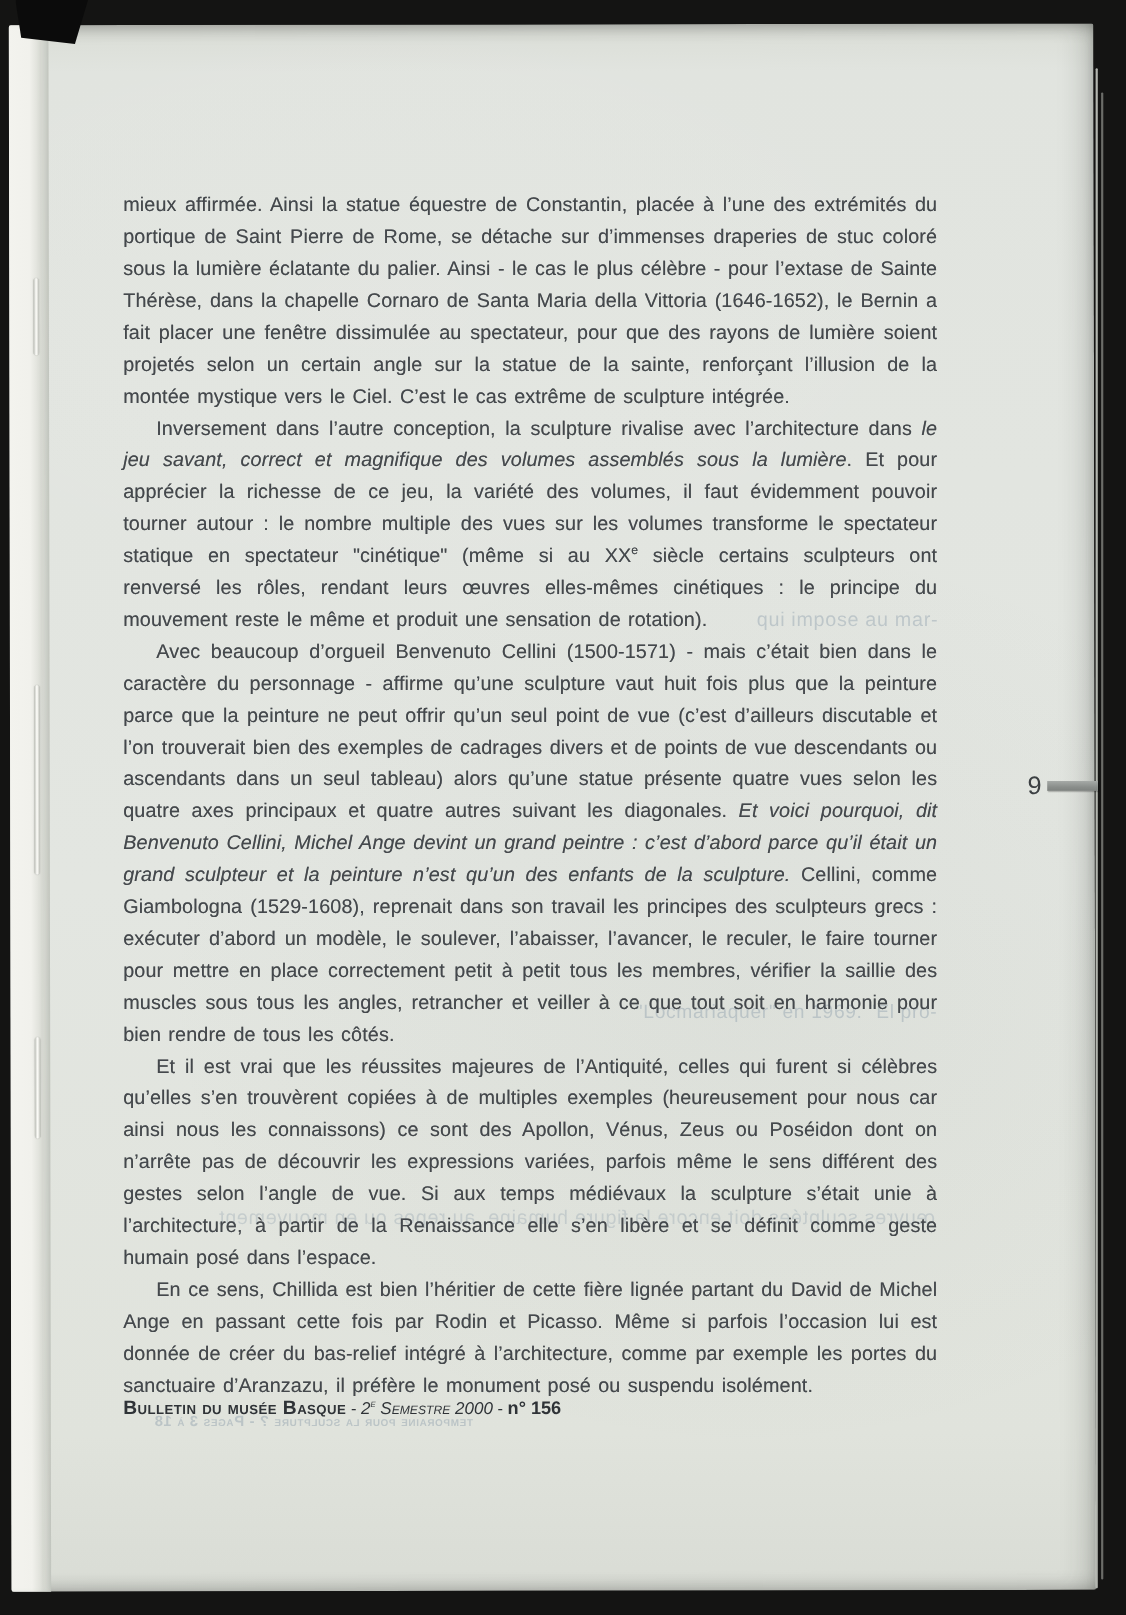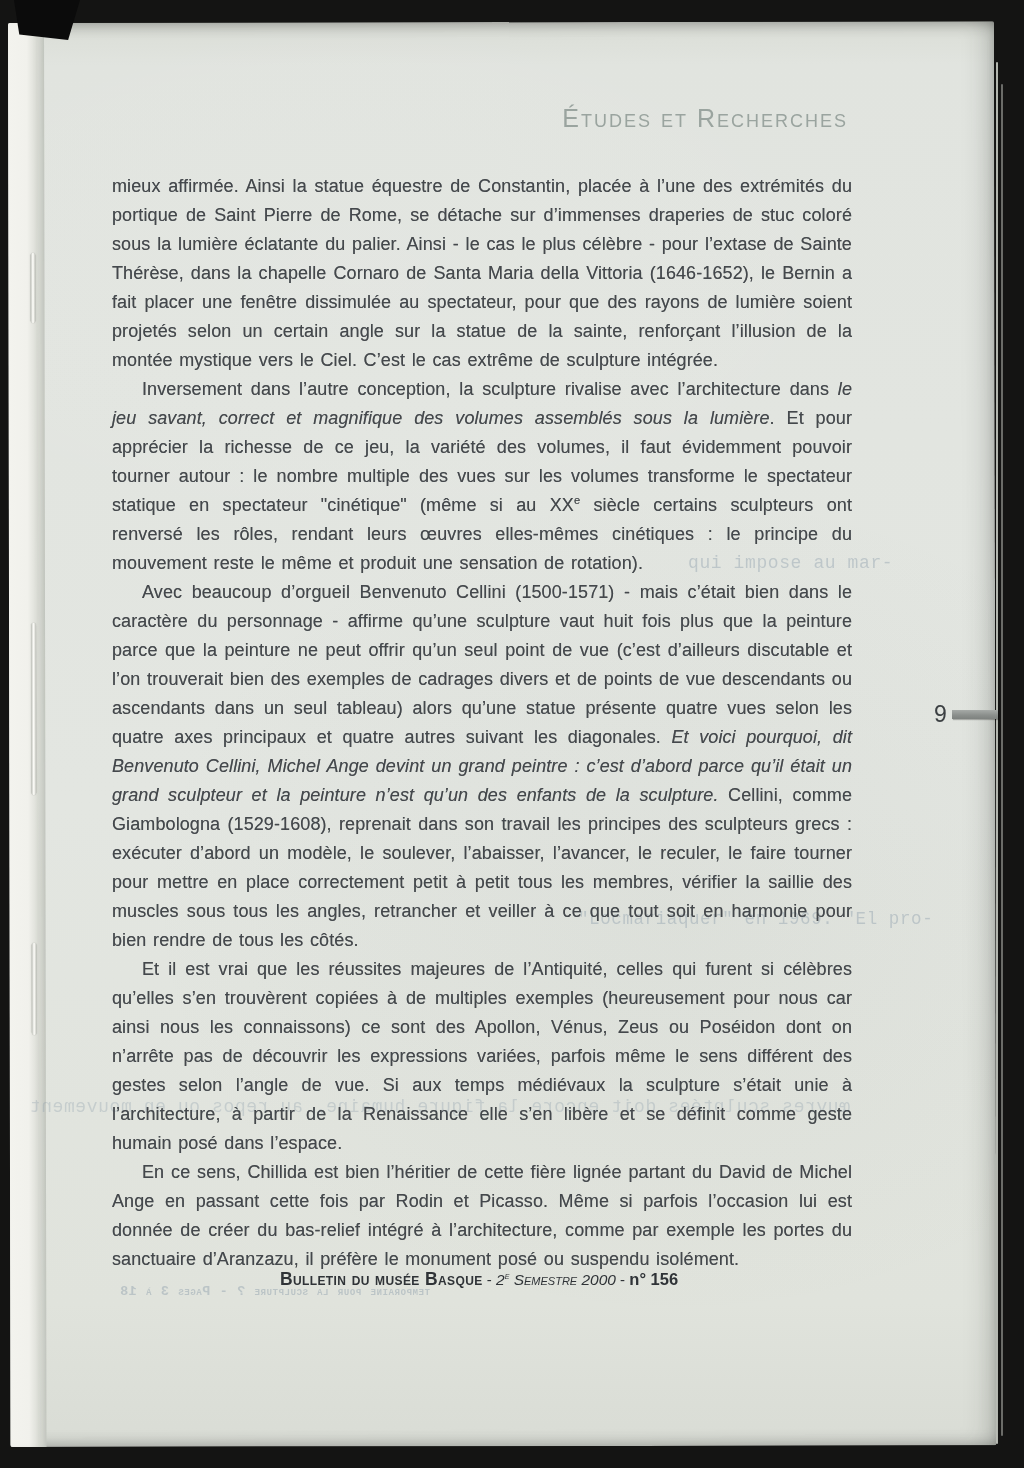--- a/index.html
+++ b/index.html
@@ -80,34 +80,34 @@
   }
   .pagenum .num{font-size:23px;color:#3c4043;}
   .pagenum .bar{
     width:46px;height:9px;
     background:linear-gradient(180deg,#a6aaa7 0%,#8a8e8b 60%,#7e827f 100%);
     box-shadow:1px 1px 1px rgba(0,0,0,.25);
   }
   
   .footer{
     position:absolute;top:1269px;left:0;right:6px;
-    text-align:center;color:#2f3337;white-space:nowrap;
+    text-align:left;color:#2f3337;white-space:nowrap;
   }
   .f-journal{font-variant:small-caps;font-weight:700;font-size:17.5px;letter-spacing:.4px;}
   .f-sep{font-size:15px;}
   .f-period{font-style:italic;font-variant:small-caps;font-size:15.5px;}
   .f-period sup{font-size:.6em;line-height:0;vertical-align:super;}
   .f-num{font-weight:700;font-size:16.5px;}
   
   .ghost{
     position:absolute;z-index:1;
     color:#8093a4;opacity:.36;
     filter:blur(.55px);
     white-space:nowrap;pointer-events:none;
-    font-size:18px;letter-spacing:.6px;font-family:Liberation Mono, monospace;
+    font-size:18px;letter-spacing:.6px;
   }
   .ghost.mirror{transform:scaleX(-1);}
   .ghost.g1{left:688px;top:553px;}
   .ghost.g2{left:578px;top:909px;font-size:17.5px;}
   .ghost.g3{left:190px;top:1097px;width:660px;opacity:.28;}
   .ghost.g4{
     left:74px;top:1284px;width:356px;
     font-variant:small-caps;font-weight:700;font-size:13.5px;opacity:.38;
   }
 </style>
@@ -125,21 +125,20 @@
 <div class="stack-line s2"></div>
 
 <div class="corner-shadow"></div>
 
 <div class="ghost g1">qui impose au mar-</div>
 <div class="ghost g2">"Locmariaquer" en 1969. "El pro-</div>
 <div class="ghost g3 mirror">œuvres sculptées doit encore la figure humaine, au repos ou en mouvement</div>
 <div class="ghost g4 mirror">temporaine pour la sculpture ? - Pages 3 à 18</div>
 
 <div class="content">
-  <div class="running-head">Études et Recherches</div>
 
   <div class="body-text">
       <p class="para"><span>mieux affirmée. Ainsi la statue équestre de Constantin, placée à l’une des extrémités du portique de Saint Pierre de Rome, se détache sur d’immenses draperies de stuc coloré sous la lumière éclatante du palier. Ainsi - le cas le plus célèbre - pour l’extase de Sainte Thérèse, dans la chapelle Cornaro de Santa Maria della Vittoria (1646-1652), le Bernin a fait placer une fenêtre dissimulée au spectateur, pour que des rayons de lumière soient projetés selon un certain angle sur la statue de la sainte, renforçant l’illusion de la montée mystique vers le Ciel. C’est le cas extrême de sculpture intégrée.</span></p>
       <p class="para indent"><span>Inversement dans l’autre conception, la sculpture rivalise avec l’architecture dans </span><em>le jeu savant, correct et magnifique des volumes assemblés sous la lumière</em><span>. Et pour apprécier la richesse de ce jeu, la variété des volumes, il faut évidemment pouvoir tourner autour : le nombre multiple des vues sur les volumes transforme le spectateur statique en spectateur "cinétique" (même si au XX</span><sup>e</sup><span> siècle certains sculpteurs ont renversé les rôles, rendant leurs œuvres elles-mêmes cinétiques : le principe du mouvement reste le même et produit une sensation de rotation).</span></p>
       <p class="para indent"><span>Avec beaucoup d’orgueil Benvenuto Cellini (1500-1571) - mais c’était bien dans le caractère du personnage - affirme qu’une sculpture vaut huit fois plus que la peinture parce que la peinture ne peut offrir qu’un seul point de vue (c’est d’ailleurs discutable et l’on trouverait bien des exemples de cadrages divers et de points de vue descendants ou ascendants dans un seul tableau) alors qu’une statue présente quatre vues selon les quatre axes principaux et quatre autres suivant les diagonales. </span><em>Et voici pourquoi, dit Benvenuto Cellini, Michel Ange devint un grand peintre : c’est d’abord parce qu’il était un grand sculpteur et la peinture n’est qu’un des enfants de la sculpture.</em><span> Cellini, comme Giambologna (1529-1608), reprenait dans son travail les principes des sculpteurs grecs : exécuter d’abord un modèle, le soulever, l’abaisser, l’avancer, le reculer, le faire tourner pour mettre en place correctement petit à petit tous les membres, vérifier la saillie des muscles sous tous les angles, retrancher et veiller à ce que tout soit en harmonie pour bien rendre de tous les côtés.</span></p>
       <p class="para indent"><span>Et il est vrai que les réussites majeures de l’Antiquité, celles qui furent si célèbres qu’elles s’en trouvèrent copiées à de multiples exemples (heureusement pour nous car ainsi nous les connaissons) ce sont des Apollon, Vénus, Zeus ou Poséidon dont on n’arrête pas de découvrir les expressions variées, parfois même le sens différent des gestes selon l’angle de vue. Si aux temps médiévaux la sculpture s’était unie à l’architecture, à partir de la Renaissance elle s’en libère et se définit comme geste humain posé dans l’espace.</span></p>
       <p class="para indent"><span>En ce sens, Chillida est bien l’héritier de cette fière lignée partant du David de Michel Ange en passant cette fois par Rodin et Picasso. Même si parfois l’occasion lui est donnée de créer du bas-relief intégré à l’architecture, comme par exemple les portes du sanctuaire d’Aranzazu, il préfère le monument posé ou suspendu isolément.</span></p>
     </div>
 
   <div class="footer">

